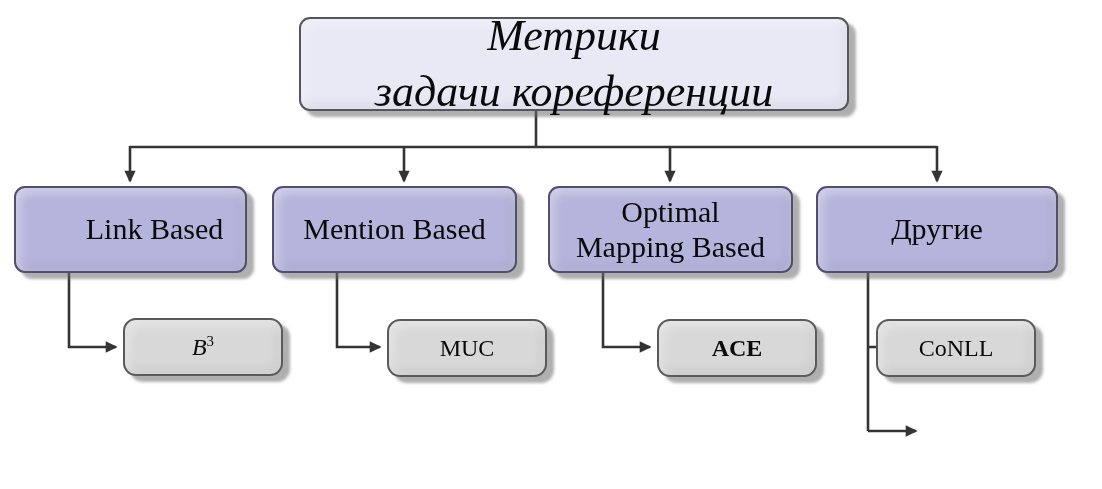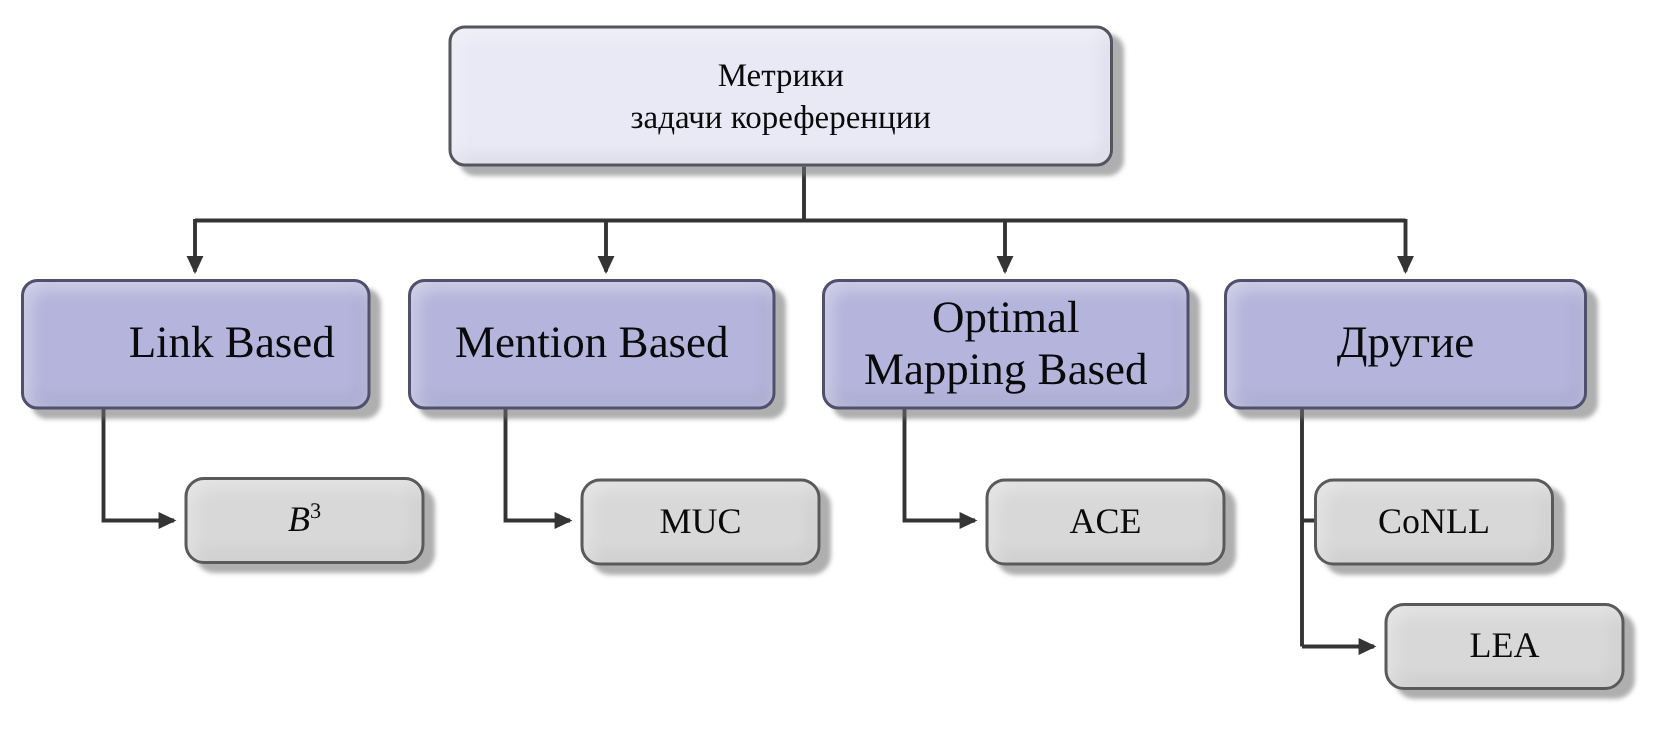--- a/index.html
+++ b/index.html
@@ -17,40 +17,40 @@
   .connectors path{fill:none;stroke:var(--line-color);stroke-width:2.6px;}
   .connectors .arrowhead{fill:var(--line-color);stroke:none;}
   .node{
     position:absolute;display:flex;flex-direction:column;align-items:center;justify-content:center;
     text-align:center;box-sizing:border-box;border-radius:11px;
     box-shadow:7px 6px 3px rgba(110,110,110,0.55),
                inset 3px 4px 12px rgba(255,255,255,0.45),
                inset -3px -4px 12px rgba(0,0,0,0.07);
   }
   .node.root{
-    left:299px;top:17px;width:443px;height:94px;
+    left:299px;top:17px;width:550px;height:94px;
     background:var(--root-fill);border:2.4px solid var(--root-border);
-    font-size:22px;line-height:1.28;
+    font-size:44px;line-height:1.28;font-style:italic;
   }
   .node.category{
     background:var(--category-fill);border:2.6px solid var(--category-border);
     top:186px;height:87px;font-size:30px;line-height:1.15;
   }
   .node.leaf{
     background:var(--leaf-fill);border:2.6px solid var(--leaf-border);
     width:160px;height:58px;font-size:24px;border-radius:13px;
   }
   .node .line{display:block;}
   #node-link{left:14px;width:233px;padding-left:48px;}
   #node-mention{left:272px;width:245px;}
   #node-optimal{left:548px;width:245px;text-align:right;}
   #node-other{left:816px;width:242px;}
   #node-b3{left:123px;top:318px;}
   #node-muc{left:387px;top:319px;}
-  #node-ace{left:657px;top:319px;}
+  #node-ace{left:657px;top:319px;font-weight:bold;}
   #node-conll{left:876px;top:319px;}
   #node-lea{left:923px;top:402px;}
   .b3 i{font-style:italic;}
   .b3 sup{font-size:62%;vertical-align:super;line-height:0;}
 </style>
 </head>
 <body>
 
 <div class="canvas">
 
@@ -105,17 +105,14 @@
   </div>
 
   <div class="node leaf" id="node-ace">
     <span class="line">ACE</span>
   </div>
 
   <div class="node leaf" id="node-conll">
     <span class="line">CoNLL</span>
   </div>
 
-  <div class="node leaf" id="node-lea">
-    <span class="line">LEA</span>
-  </div>
 
 </div>
 
 </body></html>

